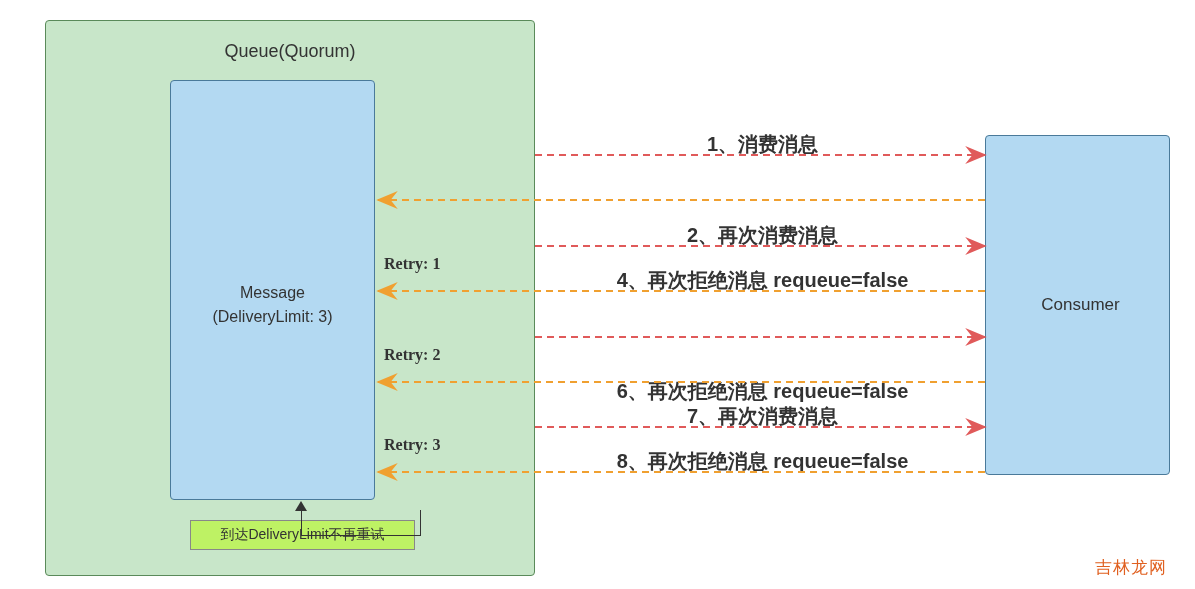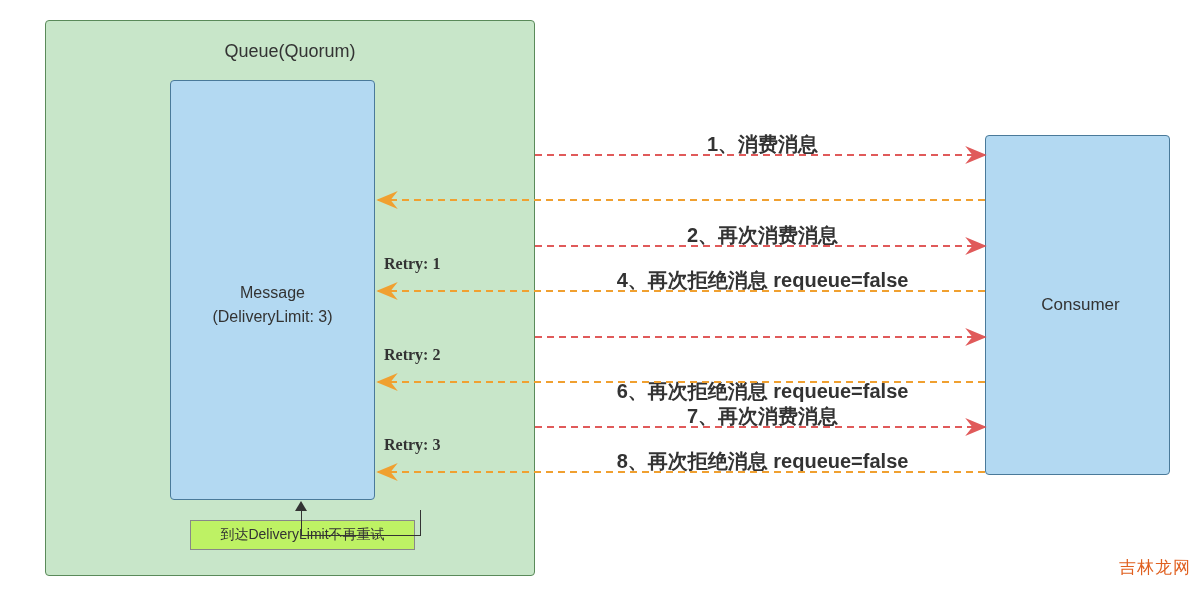--- a/index.html
+++ b/index.html
@@ -107,21 +107,21 @@
   }
   .retry-label {
     position: absolute;
     font-size: 16px;
     font-weight: bold;
     color: #333;
     font-family: Liberation Serif, serif;
   }
   .watermark {
     position: absolute;
-    right: 4px;
+    right: 28px;
     bottom: 10px;
     font-size: 17px;
     color: #e06020;
     letter-spacing: 1px;
   }
   svg.arrows {
     position: absolute;
     left: 0; top: 0;
     width: 1195px;
     height: 589px;

